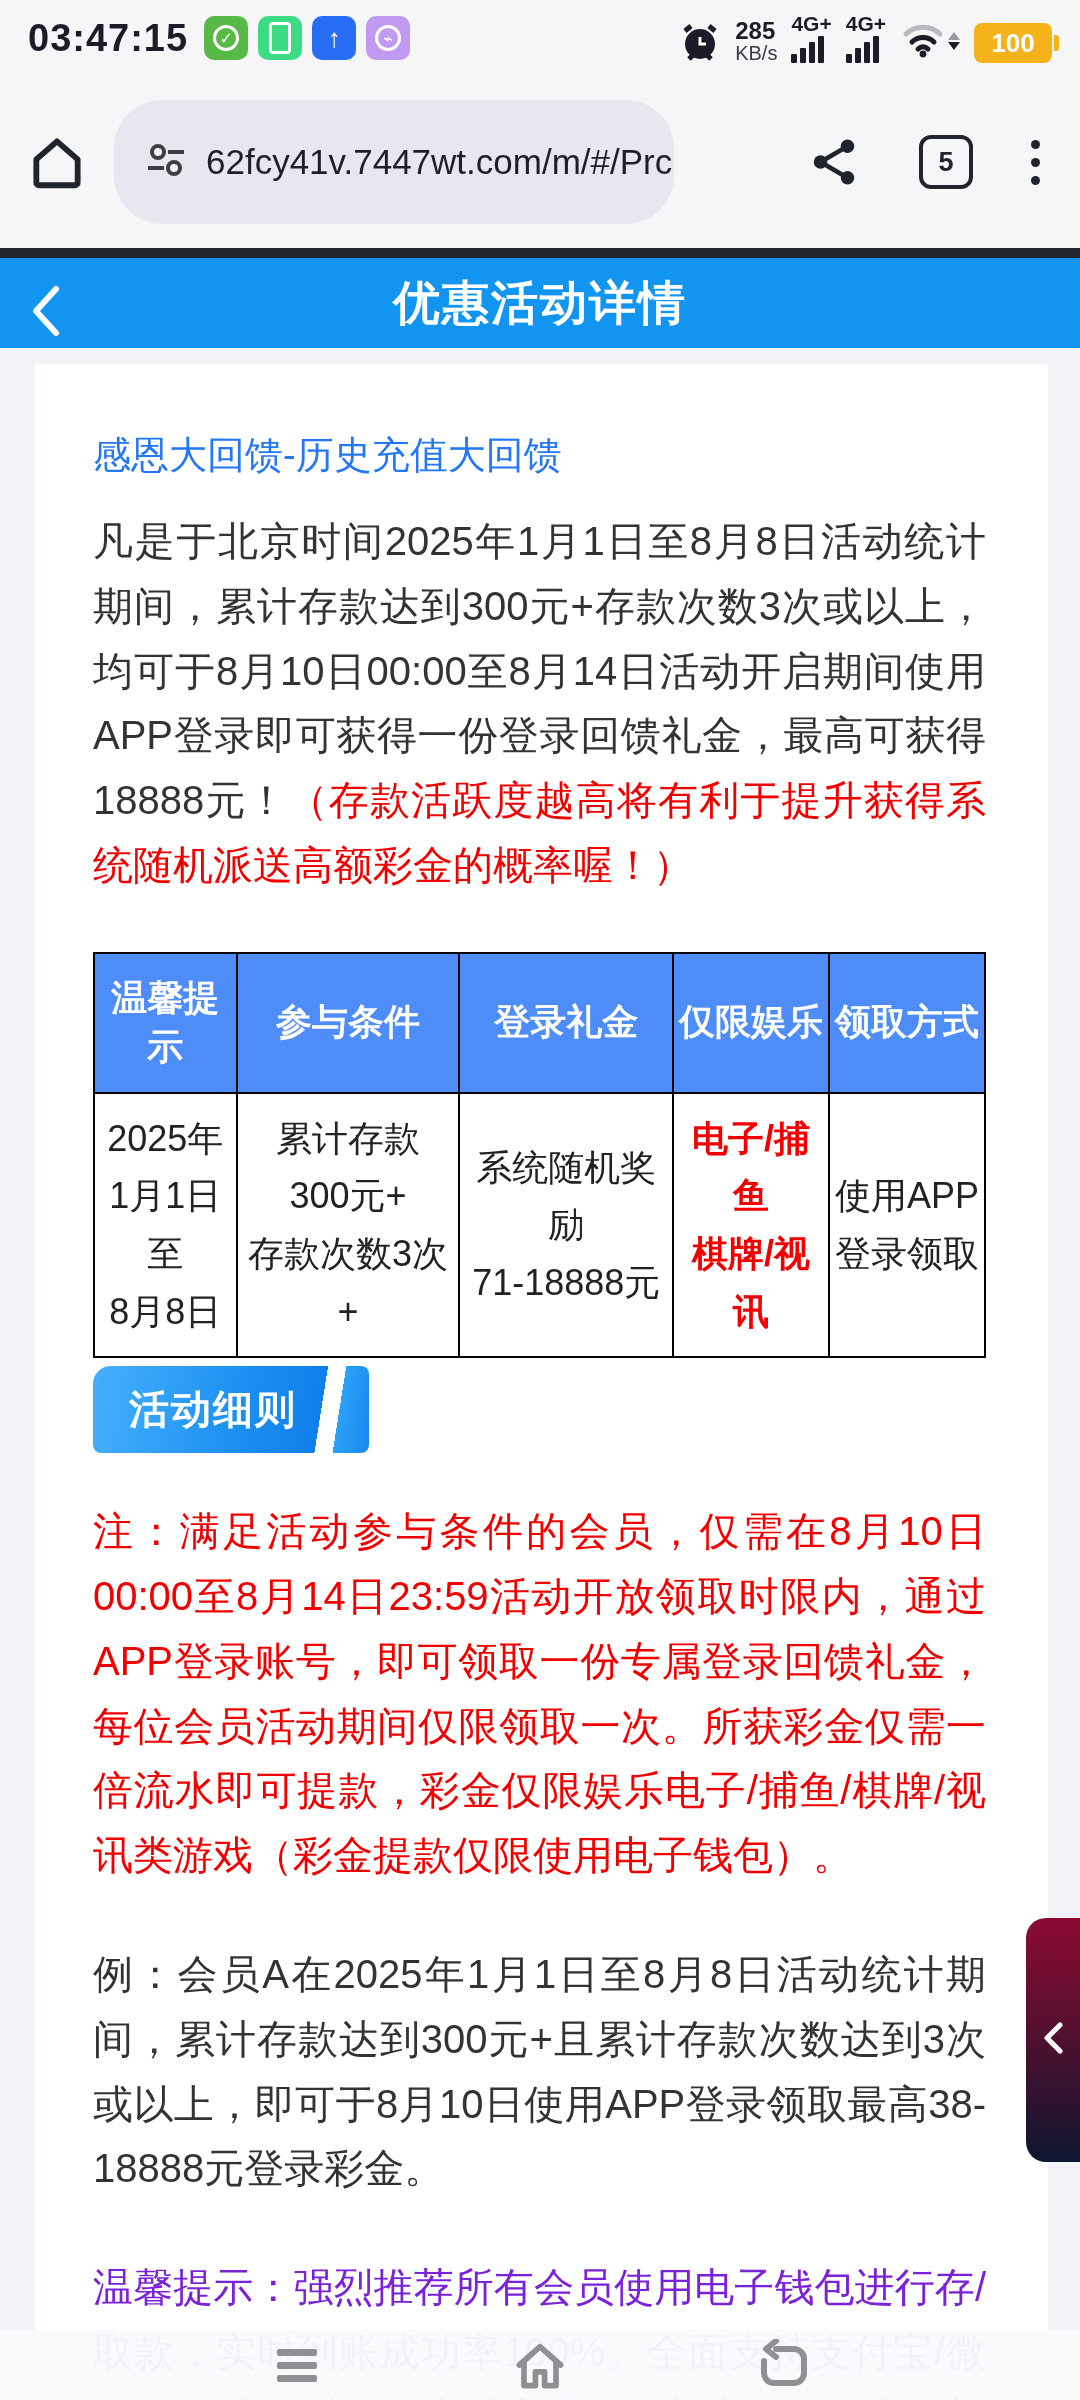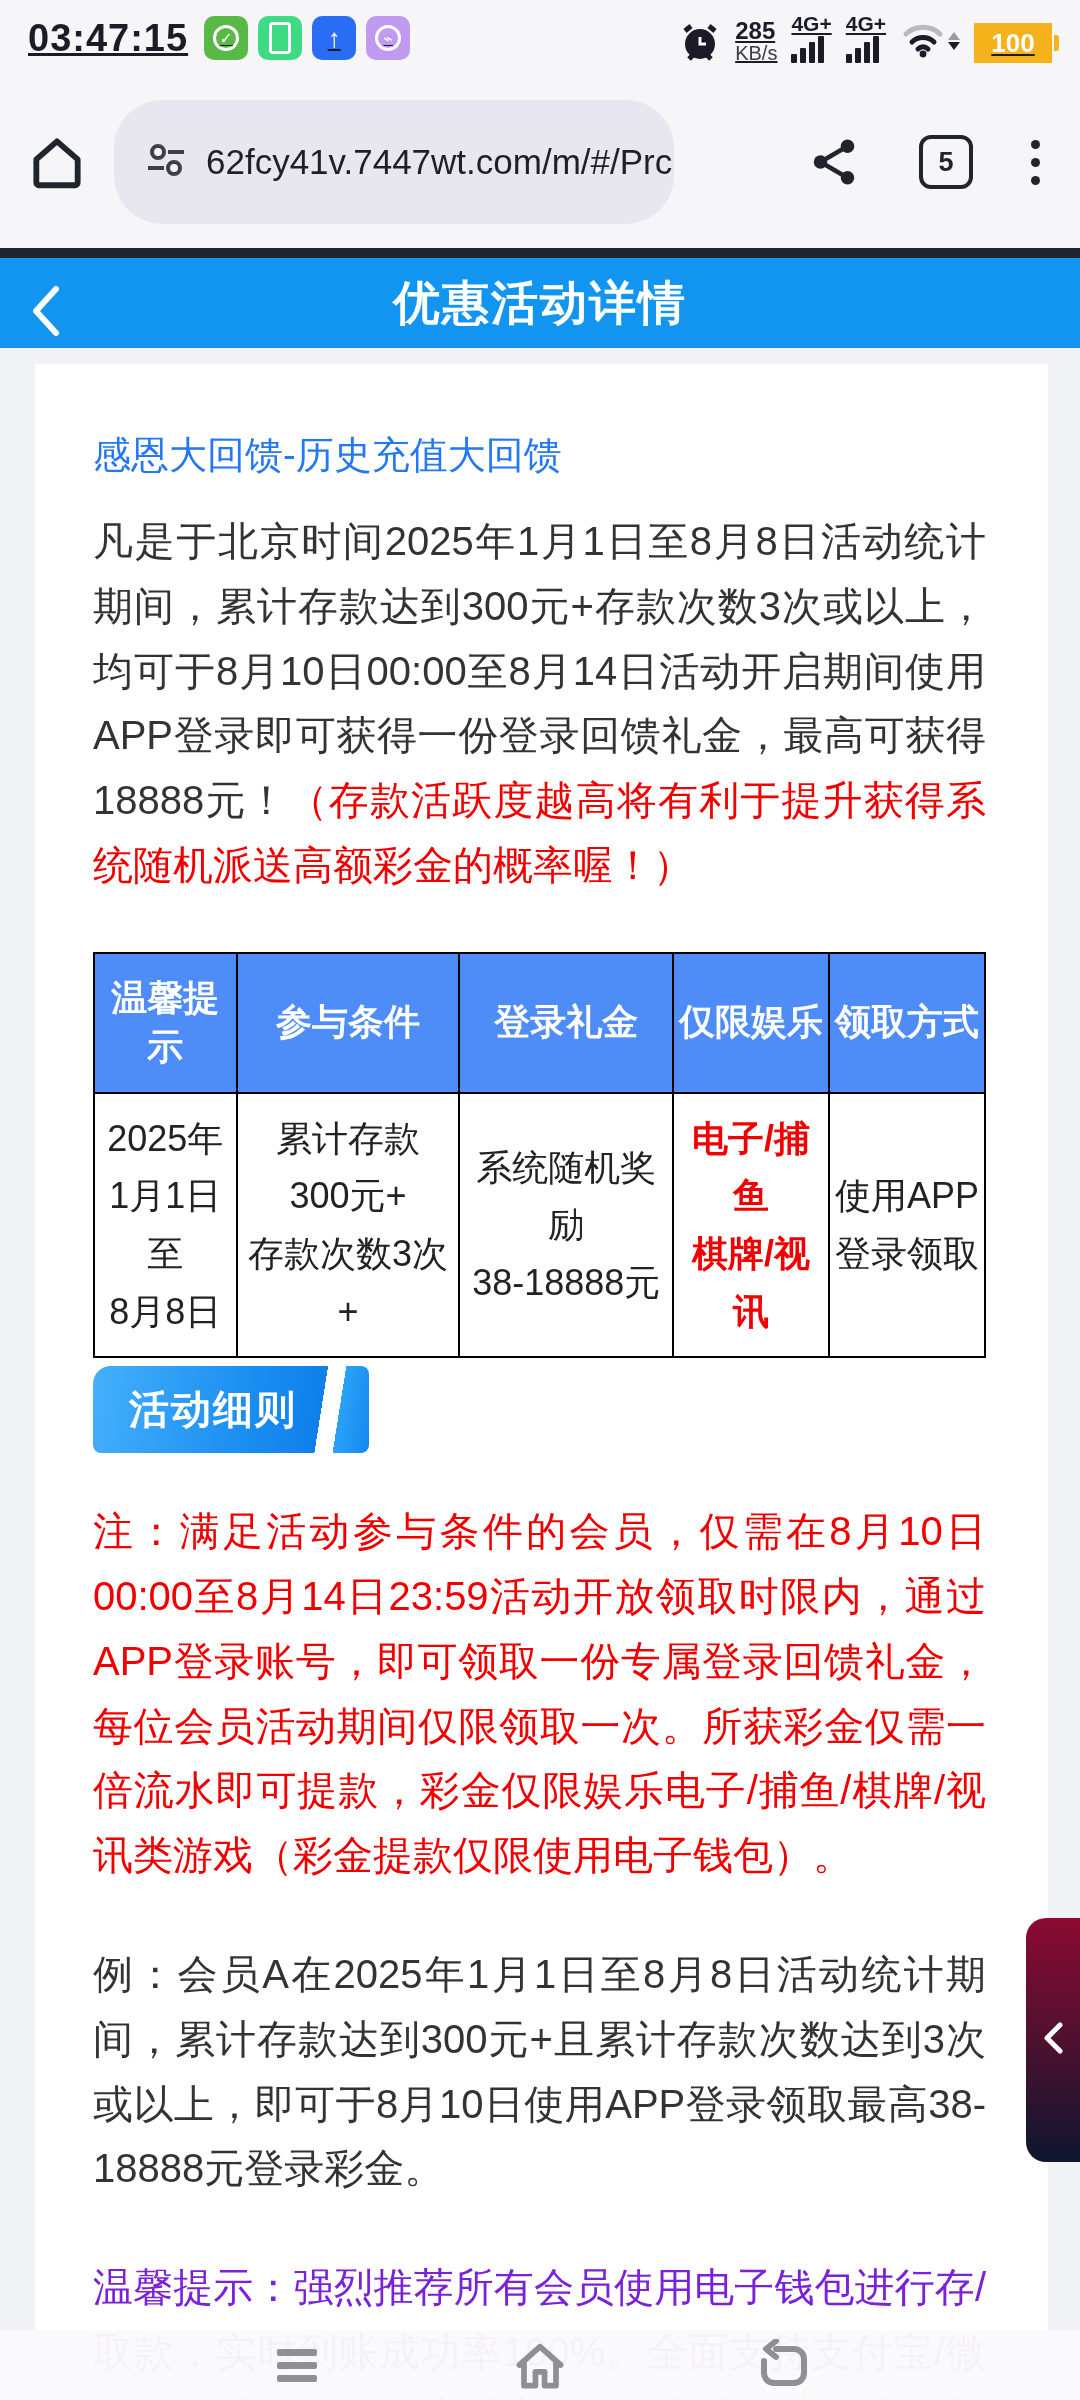--- a/index.html
+++ b/index.html
@@ -5,21 +5,21 @@
   html,body{margin:0;padding:0;}
   body{
     width:1080px;height:2400px;position:relative;overflow:hidden;
     font-family:"Liberation Sans","DejaVu Sans",sans-serif;
     background:#f2f3f7;
   }
   
   .status-bar{
     position:absolute;left:0;top:0;width:1080px;height:76px;
     background:#f6f6f9;display:flex;align-items:center;
-    padding:0 28px;box-sizing:border-box;color:#1c1c28;text-decoration:underline;
+    padding:0 28px;box-sizing:border-box;color:#1c1c28;
   }
   .status-time{font-size:38px;font-weight:600;letter-spacing:1px;}
   .app-chips{display:flex;gap:10px;margin-left:16px;align-items:center;}
   .chip{width:44px;height:44px;border-radius:10px;display:flex;align-items:center;justify-content:center;color:#fff;font-size:26px;font-weight:bold;}
   .chip.c1{background:#58b947;}
   .chip.c2{background:#3ddc84;}
   .chip.c3{background:#2a6df5;}
   .chip.c4{background:#c09af0;}
   .chip .ring{width:26px;height:26px;border:3px solid #fff;border-radius:50%;box-sizing:border-box;display:flex;align-items:center;justify-content:center;font-size:16px;}
   .chip .batt{width:16px;height:26px;border:3px solid #fff;border-radius:4px;}
@@ -30,21 +30,21 @@
   .sim{display:flex;flex-direction:column;align-items:flex-start;line-height:1;}
   .sim .g{font-size:21px;font-weight:bold;margin-bottom:2px;}
   .bars{display:flex;align-items:flex-end;gap:3px;}
   .bars i{display:block;width:6px;background:#1c1c28;border-radius:1px;}
   .wifi-wrap{display:flex;align-items:center;gap:2px;}
   .updown{display:flex;flex-direction:column;gap:2px;}
   .updown i{width:0;height:0;border-left:6px solid transparent;border-right:6px solid transparent;}
   .updown .up{border-bottom:8px solid #9a9aa2;}
   .updown .dn{border-top:8px solid #1c1c28;}
   .battery-pill{
-    min-width:66px;height:40px;background:#f6b21b;border-radius:0;
+    min-width:66px;height:40px;background:#f6b21b;border-radius:8px;
     color:#fff;font-size:26px;font-weight:bold;display:flex;align-items:center;justify-content:center;
     position:relative;padding:0 6px;
   }
   .battery-pill::after{content:"";position:absolute;right:-7px;top:12px;width:5px;height:16px;background:#f6b21b;border-radius:0 3px 3px 0;}
   
   .toolbar{
     position:absolute;left:0;top:76px;width:1080px;height:172px;
     background:#f6f6f9;display:flex;align-items:center;padding:0 26px;box-sizing:border-box;
   }
   .tb-icon{color:#20242c;display:flex;align-items:center;justify-content:center;}
@@ -284,21 +284,21 @@
             <div>至</div>
             <div>8月8日</div>
           </td>
           <td>
             <div>累计存款</div>
             <div>300元+</div>
             <div>存款次数3次+</div>
           </td>
           <td>
             <div>系统随机奖励</div>
-            <div>38-18888元</div>
+            <div>71-18888元</div>
           </td>
           <td class="red-cell">
             <div>电子/捕鱼</div>
             <div>棋牌/视讯</div>
           </td>
           <td>
             <div>使用APP</div>
             <div>登录领取</div>
           </td>
         </tr>

